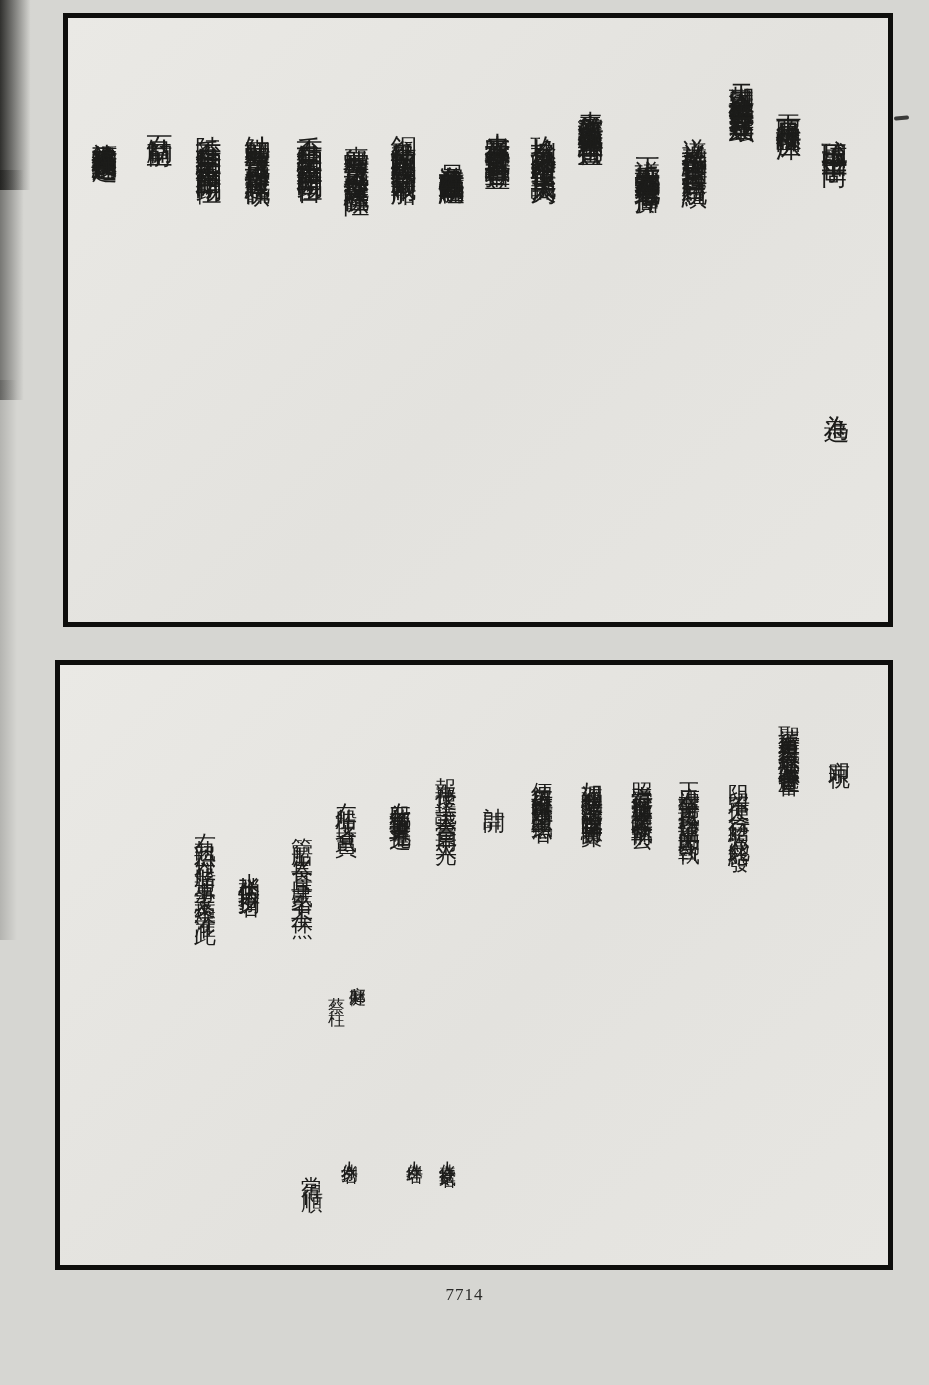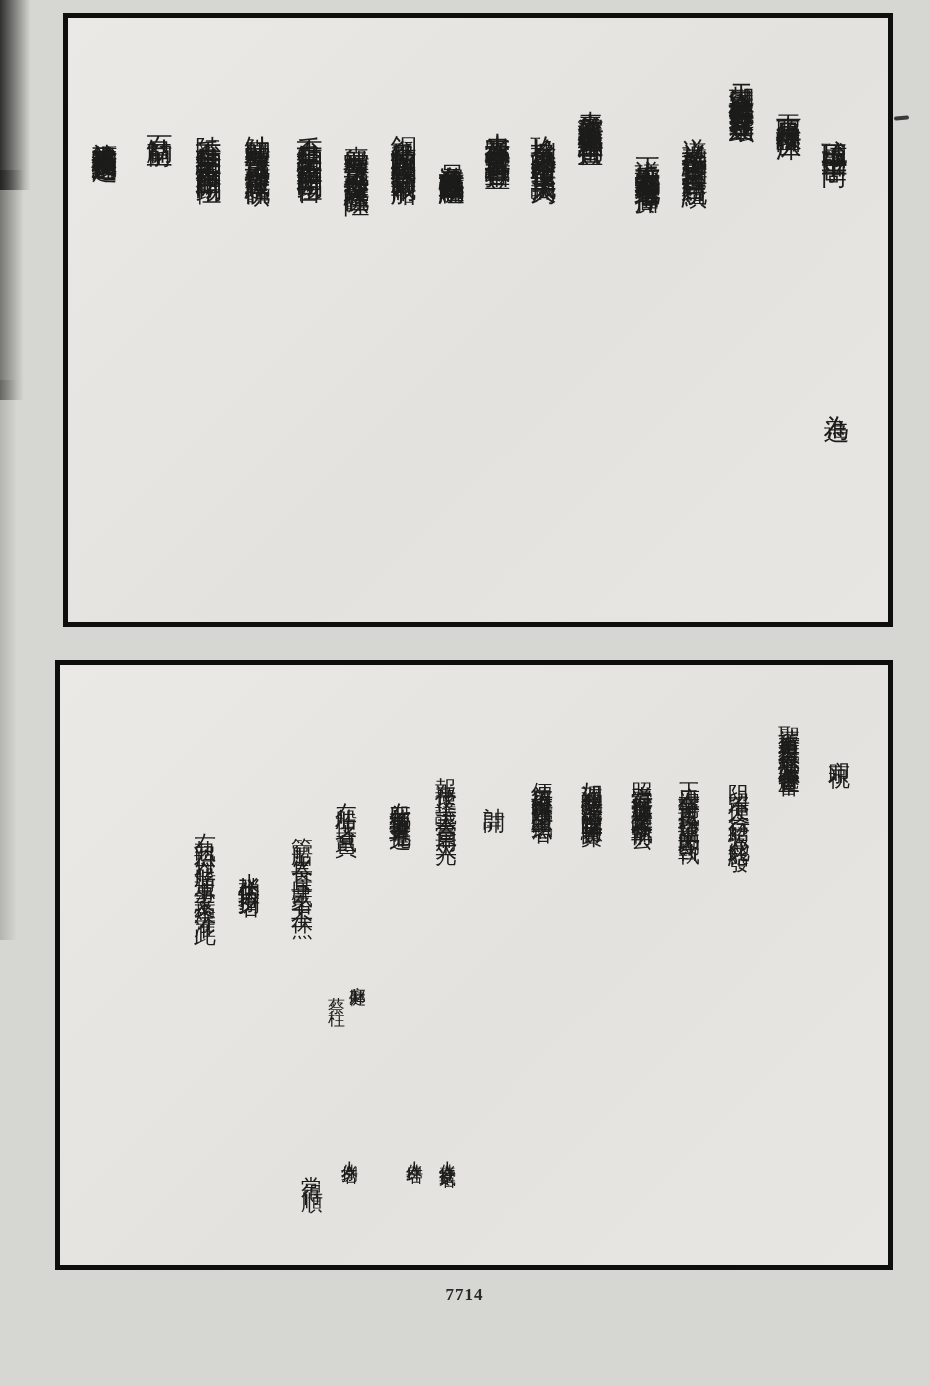--- a/index.html
+++ b/index.html
@@ -75,21 +75,21 @@
   #b11n{left:281px;top:483px;}
   #b12 {left:231px;top:155px;letter-spacing:8px;}
   #b12b{left:241px;top:493px;letter-spacing:8px;}
   #b13 {left:178px;top:190px;letter-spacing:4px;}
   #b14 {left:134px;top:150px;letter-spacing:7px;}
 
   #pageno{
     position:absolute;left:0;top:1285px;width:929px;
     text-align:center;
     font-family:"Liberation Serif","DejaVu Serif",serif;
-    font-weight:bold;font-size:17px;color:#2a2a28;
+    font-weight:normal;font-size:17px;color:#2a2a28;
     letter-spacing:1px;
   }
 </style>
 </head>
 <body>
 
 <div id="page">
 
   <div class="shadeA"></div>
   <div class="shadeB"></div>

